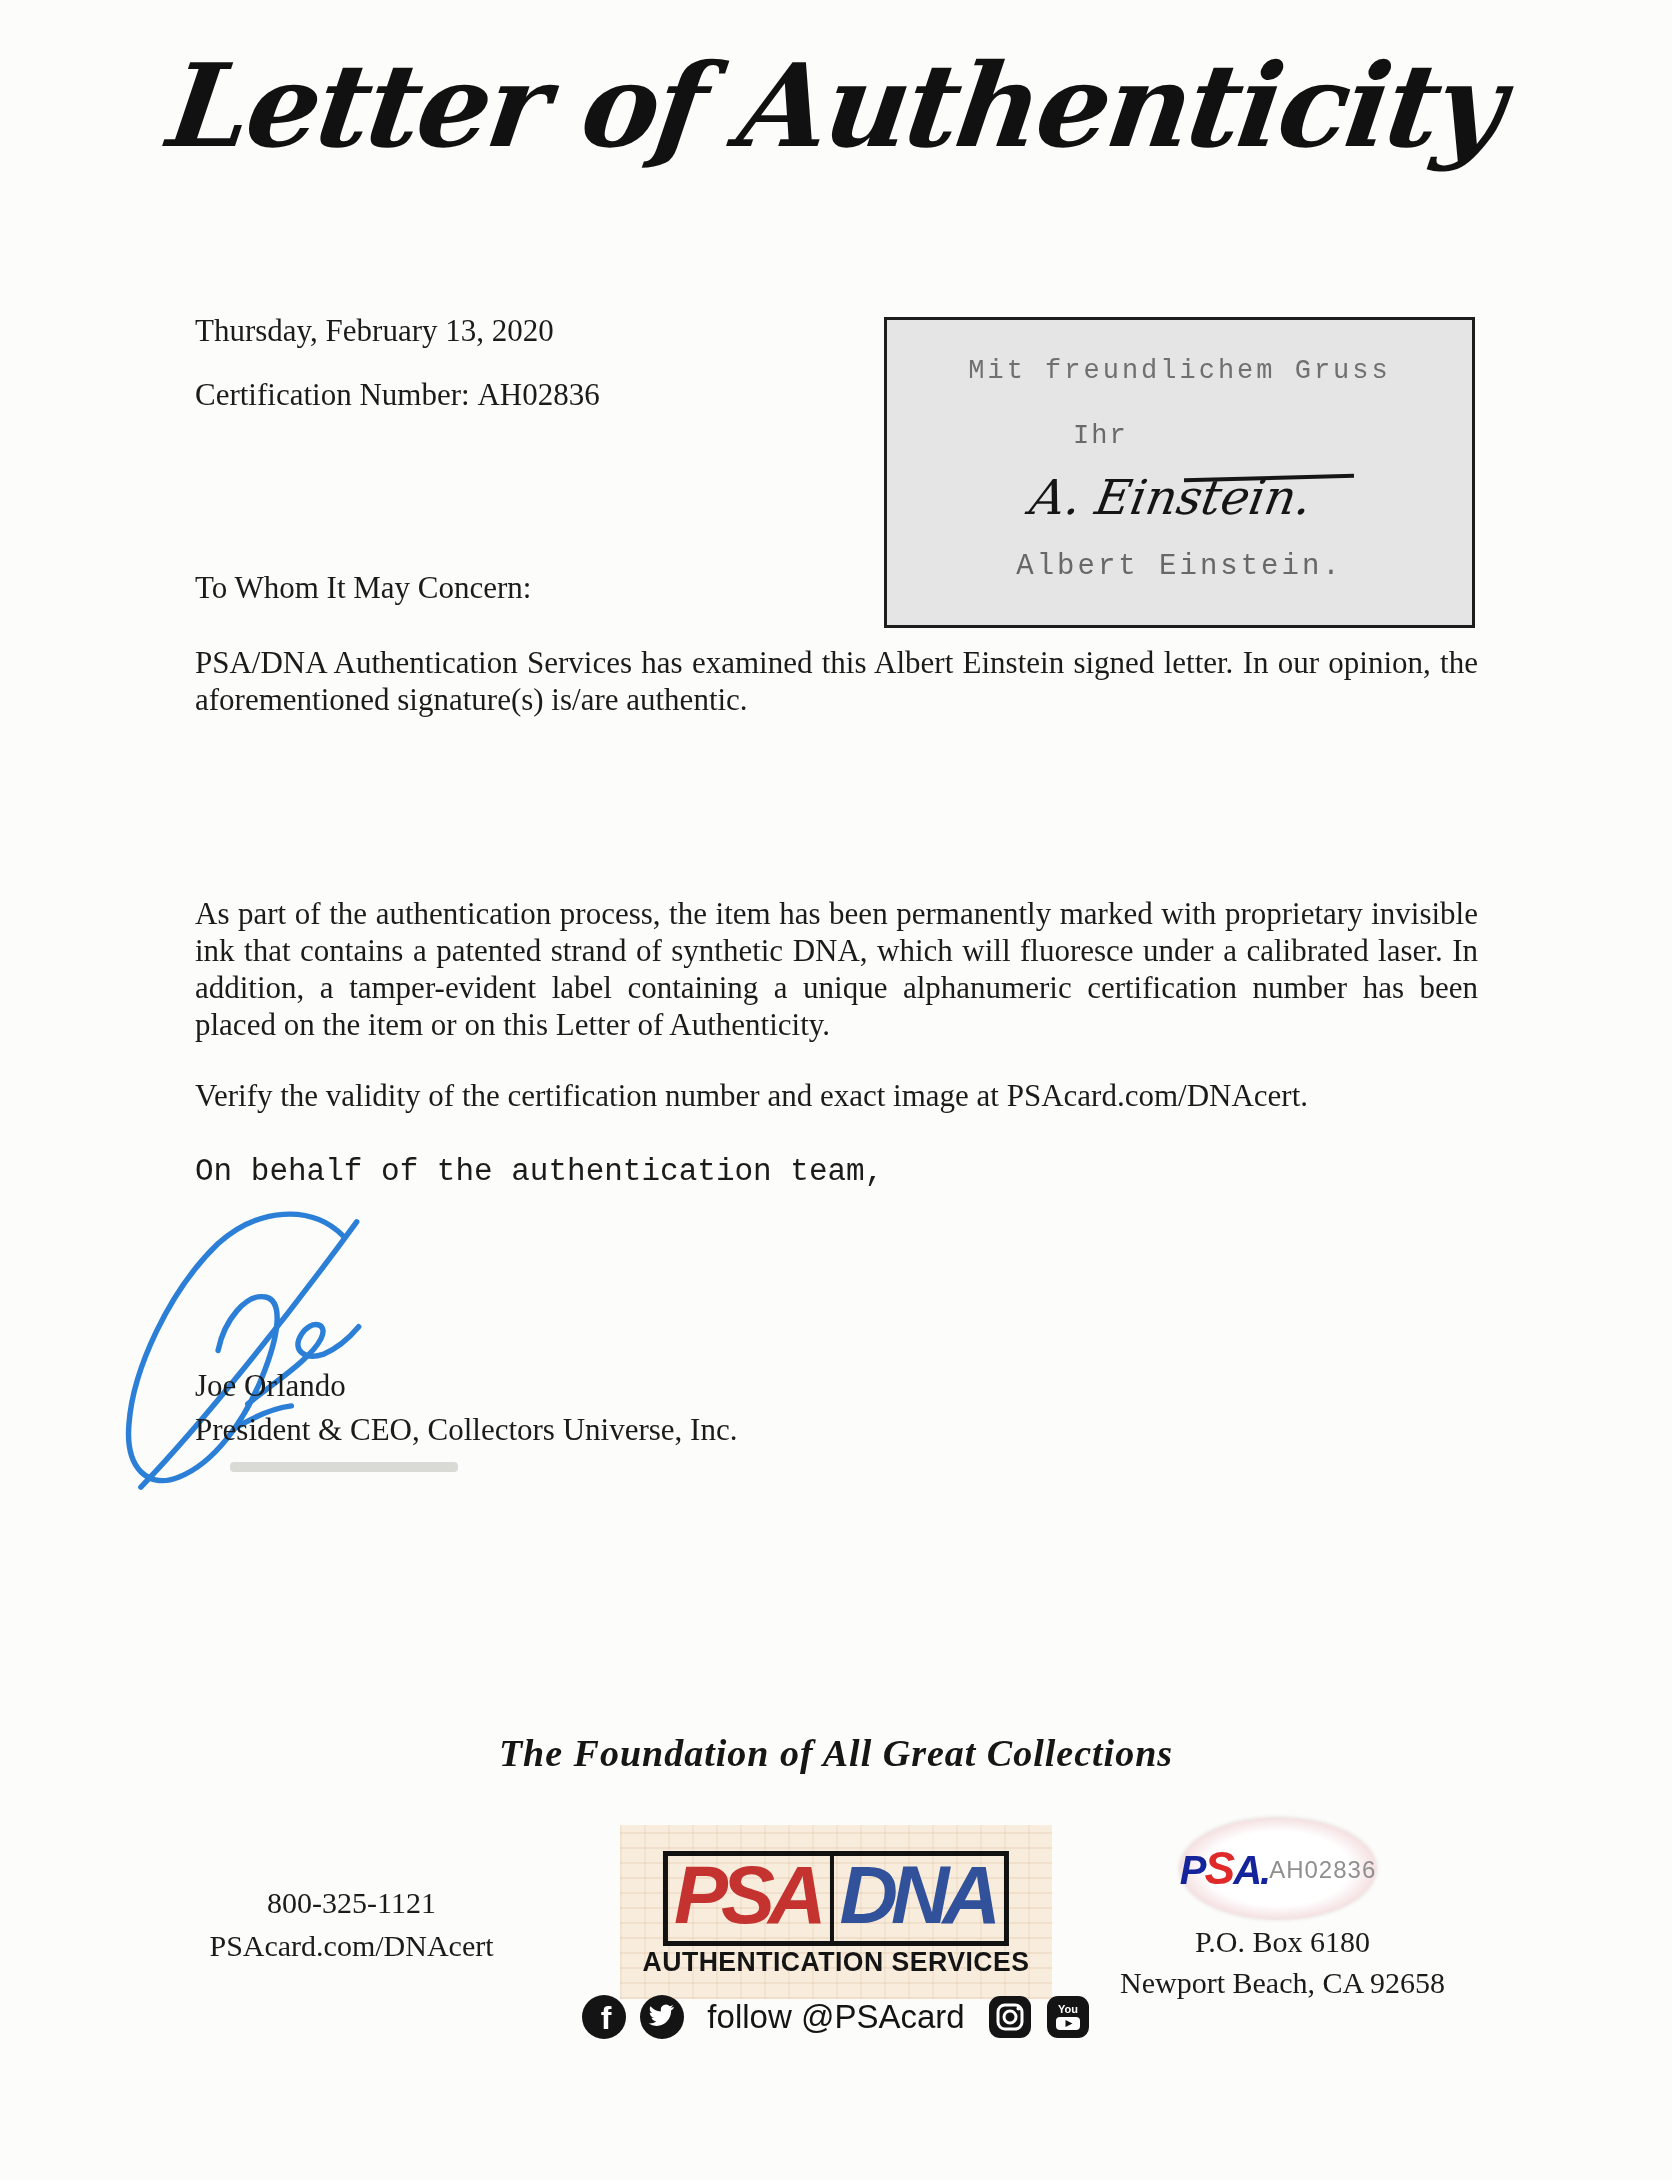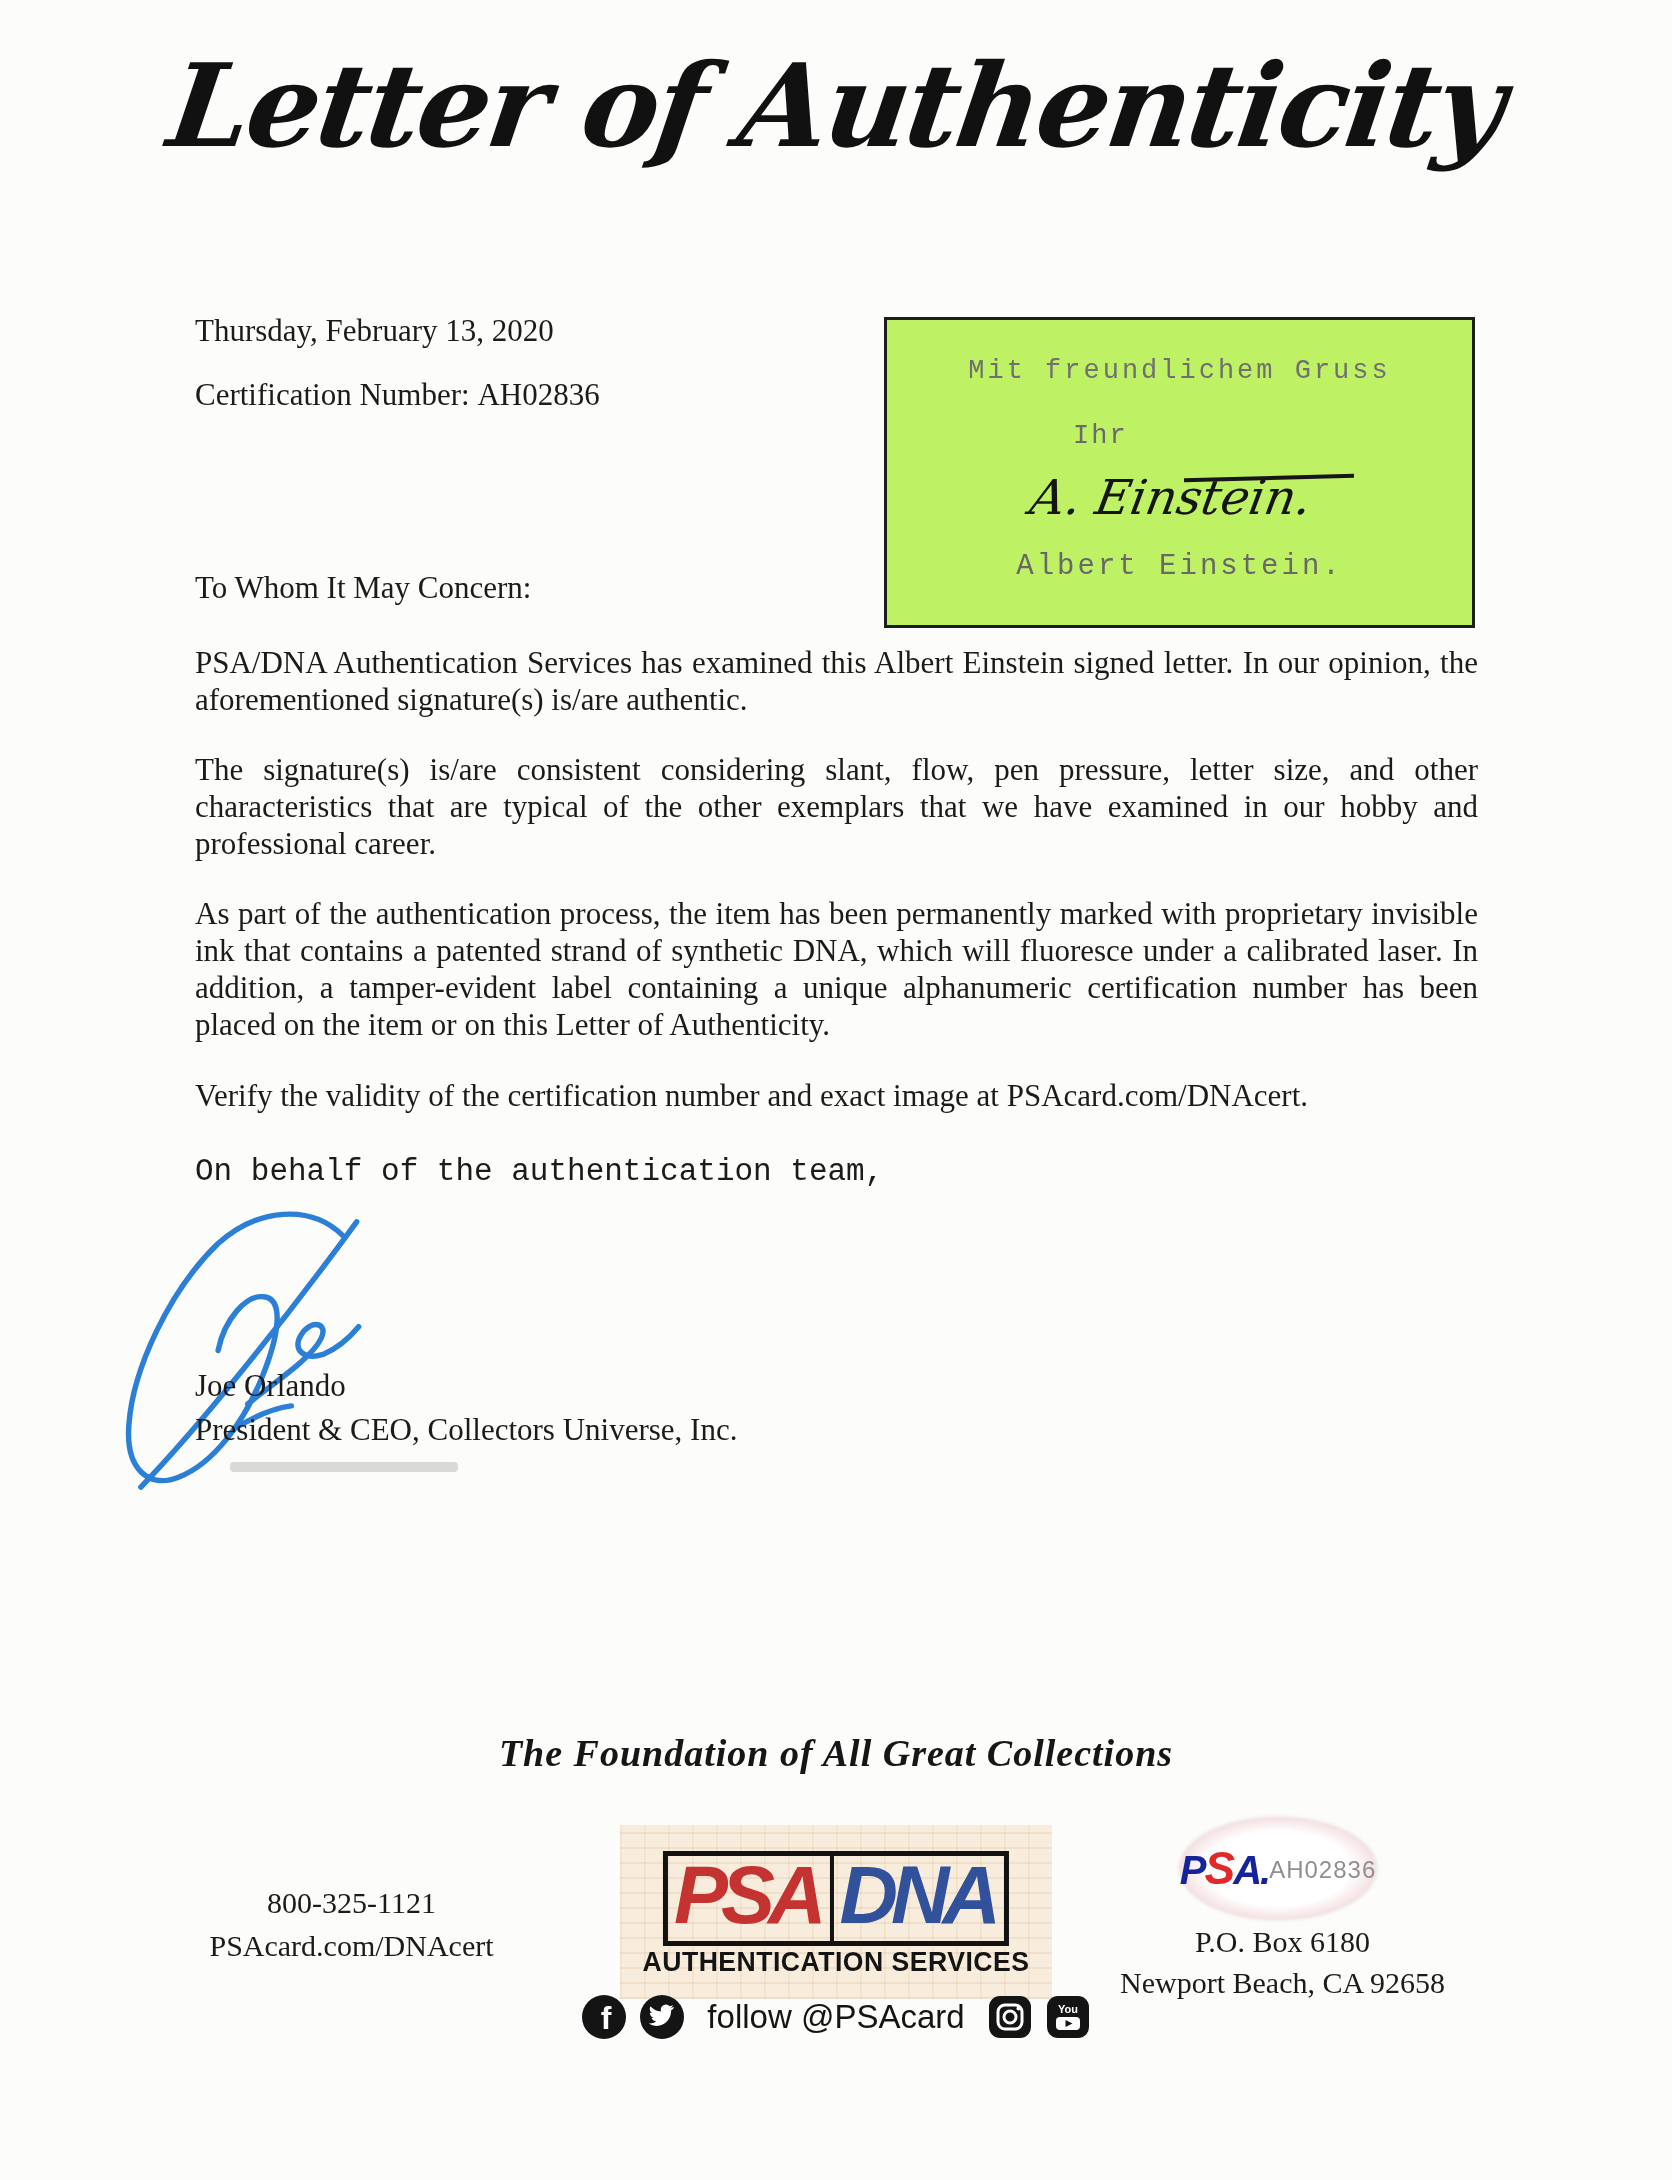--- a/index.html
+++ b/index.html
@@ -14,21 +14,21 @@
     font-family:"DejaVu Serif", serif;font-style:italic;font-weight:bold;
     font-size:115px;letter-spacing:-3px;color:#111;
     transform:skewX(-8deg);white-space:nowrap;
   }
   
   .meta-date{position:absolute;left:195px;top:313px;font-size:31px;}
   .meta-cert{position:absolute;left:195px;top:377px;font-size:31px;}
   
   .specimen-box{
     position:absolute;left:884px;top:317px;width:585px;height:305px;
-    border:3px solid #1d1d1d;background:#bef264;
+    border:3px solid #1d1d1d;background:#e5e5e5;
   }
   .tw{font-family:"Liberation Mono","DejaVu Sans Mono",monospace;color:#707070;}
   .sb-line1{position:absolute;left:0;right:0;top:36px;text-align:center;font-size:27px;letter-spacing:3px;}
   .sb-line2{position:absolute;left:186px;top:101px;font-size:27px;letter-spacing:2px;color:#6a6a6a;}
   .sb-sig{
     position:absolute;left:144px;top:149px;font-size:48px;color:#151515;
     font-family:"DejaVu Serif",serif;font-style:italic;transform:skewX(-10deg);
     white-space:nowrap;
   }
   .sb-sig-bar{position:absolute;left:297px;top:156px;width:170px;height:4px;background:#161616;transform:rotate(-1.5deg);}
@@ -120,21 +120,20 @@
   <div class="specimen-box">
     <div class="tw sb-line1">Mit freundlichem Gruss</div>
     <div class="tw sb-line2">Ihr</div>
     <div class="sb-sig-bar"></div>
     <div class="sb-sig">A. Einstein.</div>
     <div class="tw sb-line3">Albert Einstein.</div>
   </div>
 
   <div class="salutation">To Whom It May Concern:</div>
   <p class="para p1">PSA/DNA Authentication Services has examined this Albert Einstein signed letter. In our opinion, the aforementioned signature(s) is/are authentic.</p>
-  <p class="para p2">The signature(s) is/are consistent considering slant, flow, pen pressure, letter size, and other characteristics that are typical of the other exemplars that we have examined in our hobby and professional career.</p>
   <p class="para p3">As part of the authentication process, the item has been permanently marked with proprietary invisible ink that contains a patented strand of synthetic DNA, which will fluoresce under a calibrated laser. In addition, a tamper-evident label containing a unique alphanumeric certification number has been placed on the item or on this Letter of Authenticity.</p>
   <p class="para p4">Verify the validity of the certification number and exact image at PSAcard.com/DNAcert.</p>
   <p class="para p5">On behalf of the authentication team,</p>
 
   <svg class="exec-signature" width="337" height="297" viewBox="0 0 340 300">
     <g fill="none" stroke="#2b7fd6" stroke-width="5.5" stroke-linecap="round">
       <path d="M 238 36 C 206 4 152 8 112 44 C 62 92 26 172 22 226 C 18 272 42 292 72 280 C 108 266 138 224 156 180 C 174 136 178 102 160 98 C 140 94 118 122 112 152"></path>
       <path d="M 34 290 C 94 228 182 118 252 22"></path>
       <path d="M 142 206 C 172 182 206 160 216 140 C 224 124 206 120 196 136 C 186 152 200 162 218 156 C 232 150 244 140 254 128"></path>
       <path d="M 130 230 C 150 218 170 210 186 208"></path>

